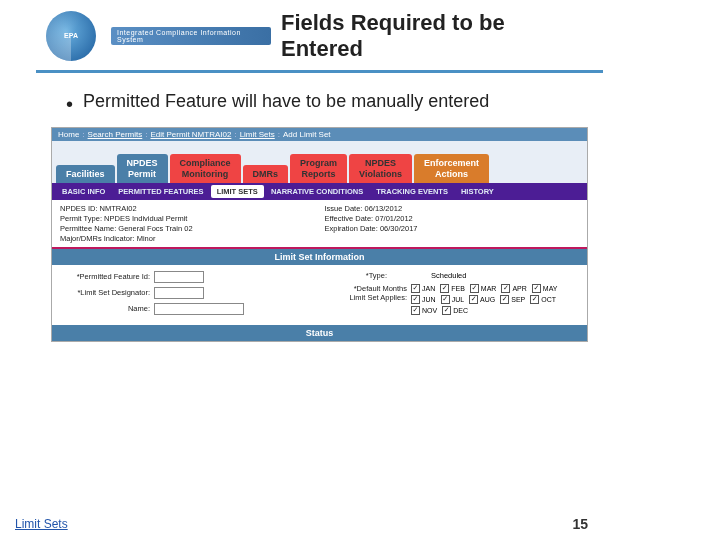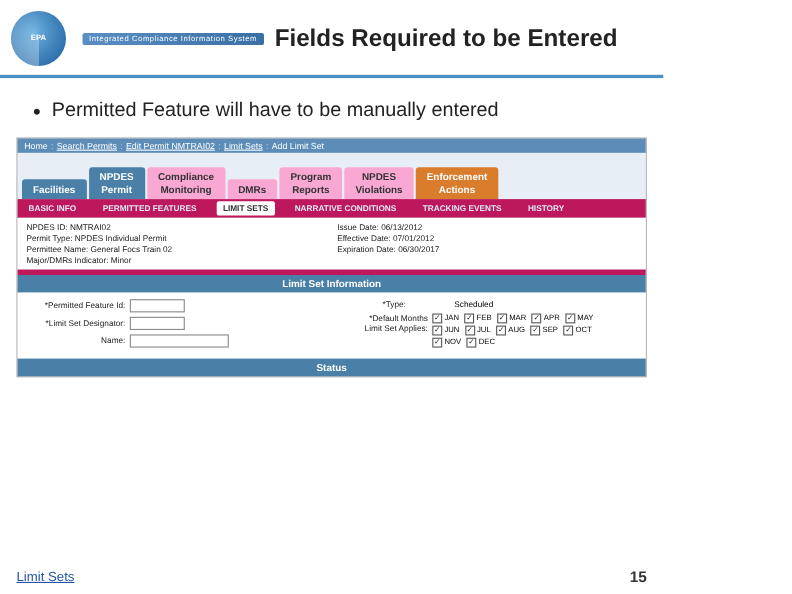--- a/index.html
+++ b/index.html
@@ -9,20 +9,21 @@
       overflow: hidden;
       font-family: Arial, sans-serif;
       background: #fff;
     }
 
     .slide-container {
       width: 603px;
       height: 540px;
       background: #fff;
       position: relative;
+      padding-left: 36px;
     }
 
     
     .header-bar {
       background: #fff;
       padding: 10px 20px 8px 10px;
       display: flex;
       align-items: center;
       border-bottom: 3px solid #4a90c4;
     }
@@ -133,34 +134,34 @@
       text-align: center;
       line-height: 1.2;
     }
 
     .nav-tab.active {
       background: #4a7fa8;
       color: #fff;
     }
 
     .nav-tab.inactive {
-      background: #f9a8d4;
+      background: #ef4444;
       color: #333;
     }
 
     .nav-tab.highlight {
       background: #d97c2b;
       color: #fff;
     }
 
     
     .sub-nav {
-      background: #be185d;
-      display: flex;
-      gap: 12px;
+      background: #4c1d95;
+      display: flex;
+      gap: 1px;
       padding: 2px 4px;
       align-items: center;
     }
 
     .sub-tab {
       padding: 2px 6px;
       font-size: 7.5px;
       font-weight: bold;
       color: #fff;
       cursor: pointer;
@@ -176,21 +177,21 @@
       background: transparent;
       color: #e0eaf5;
     }
 
     
     .info-section {
       background: #fff;
       padding: 4px 8px;
       font-size: 7.5px;
       color: #222;
-      border-bottom: 5px solid #be185d;
+      border-bottom: 2px solid #be185d;
     }
 
     .info-grid {
       display: grid;
       grid-template-columns: 1fr 1fr;
       gap: 1px 10px;
     }
 
     
     .form-section-header {

